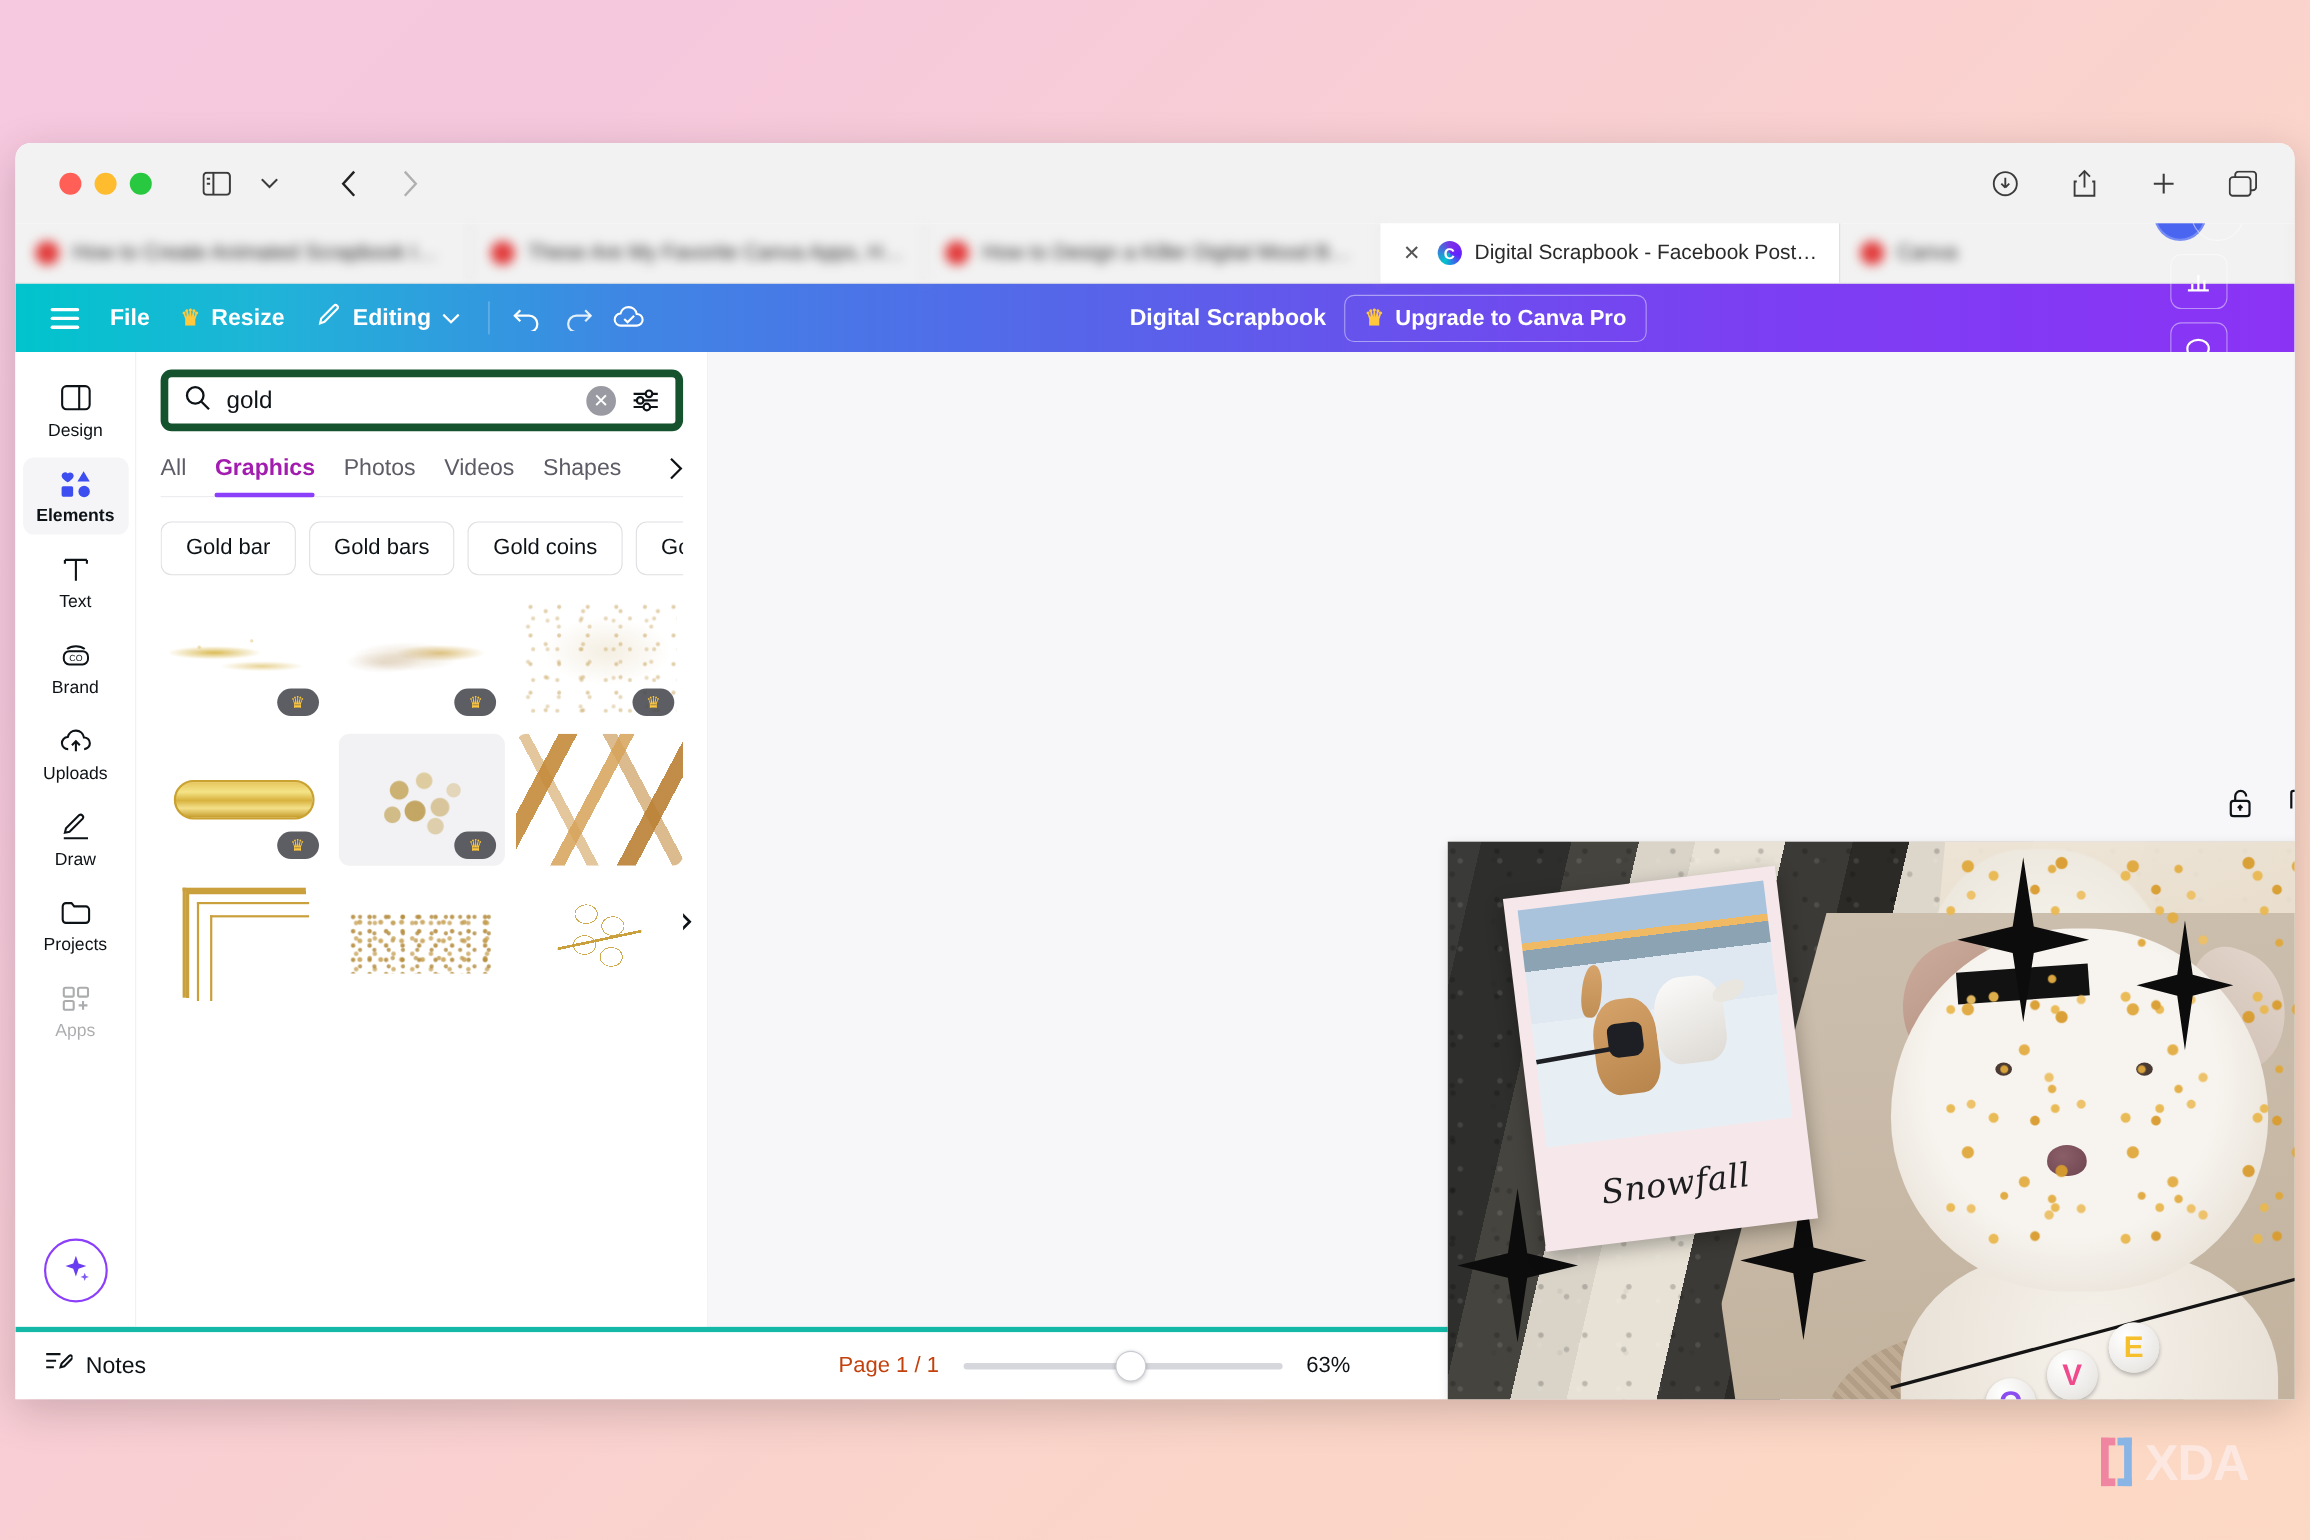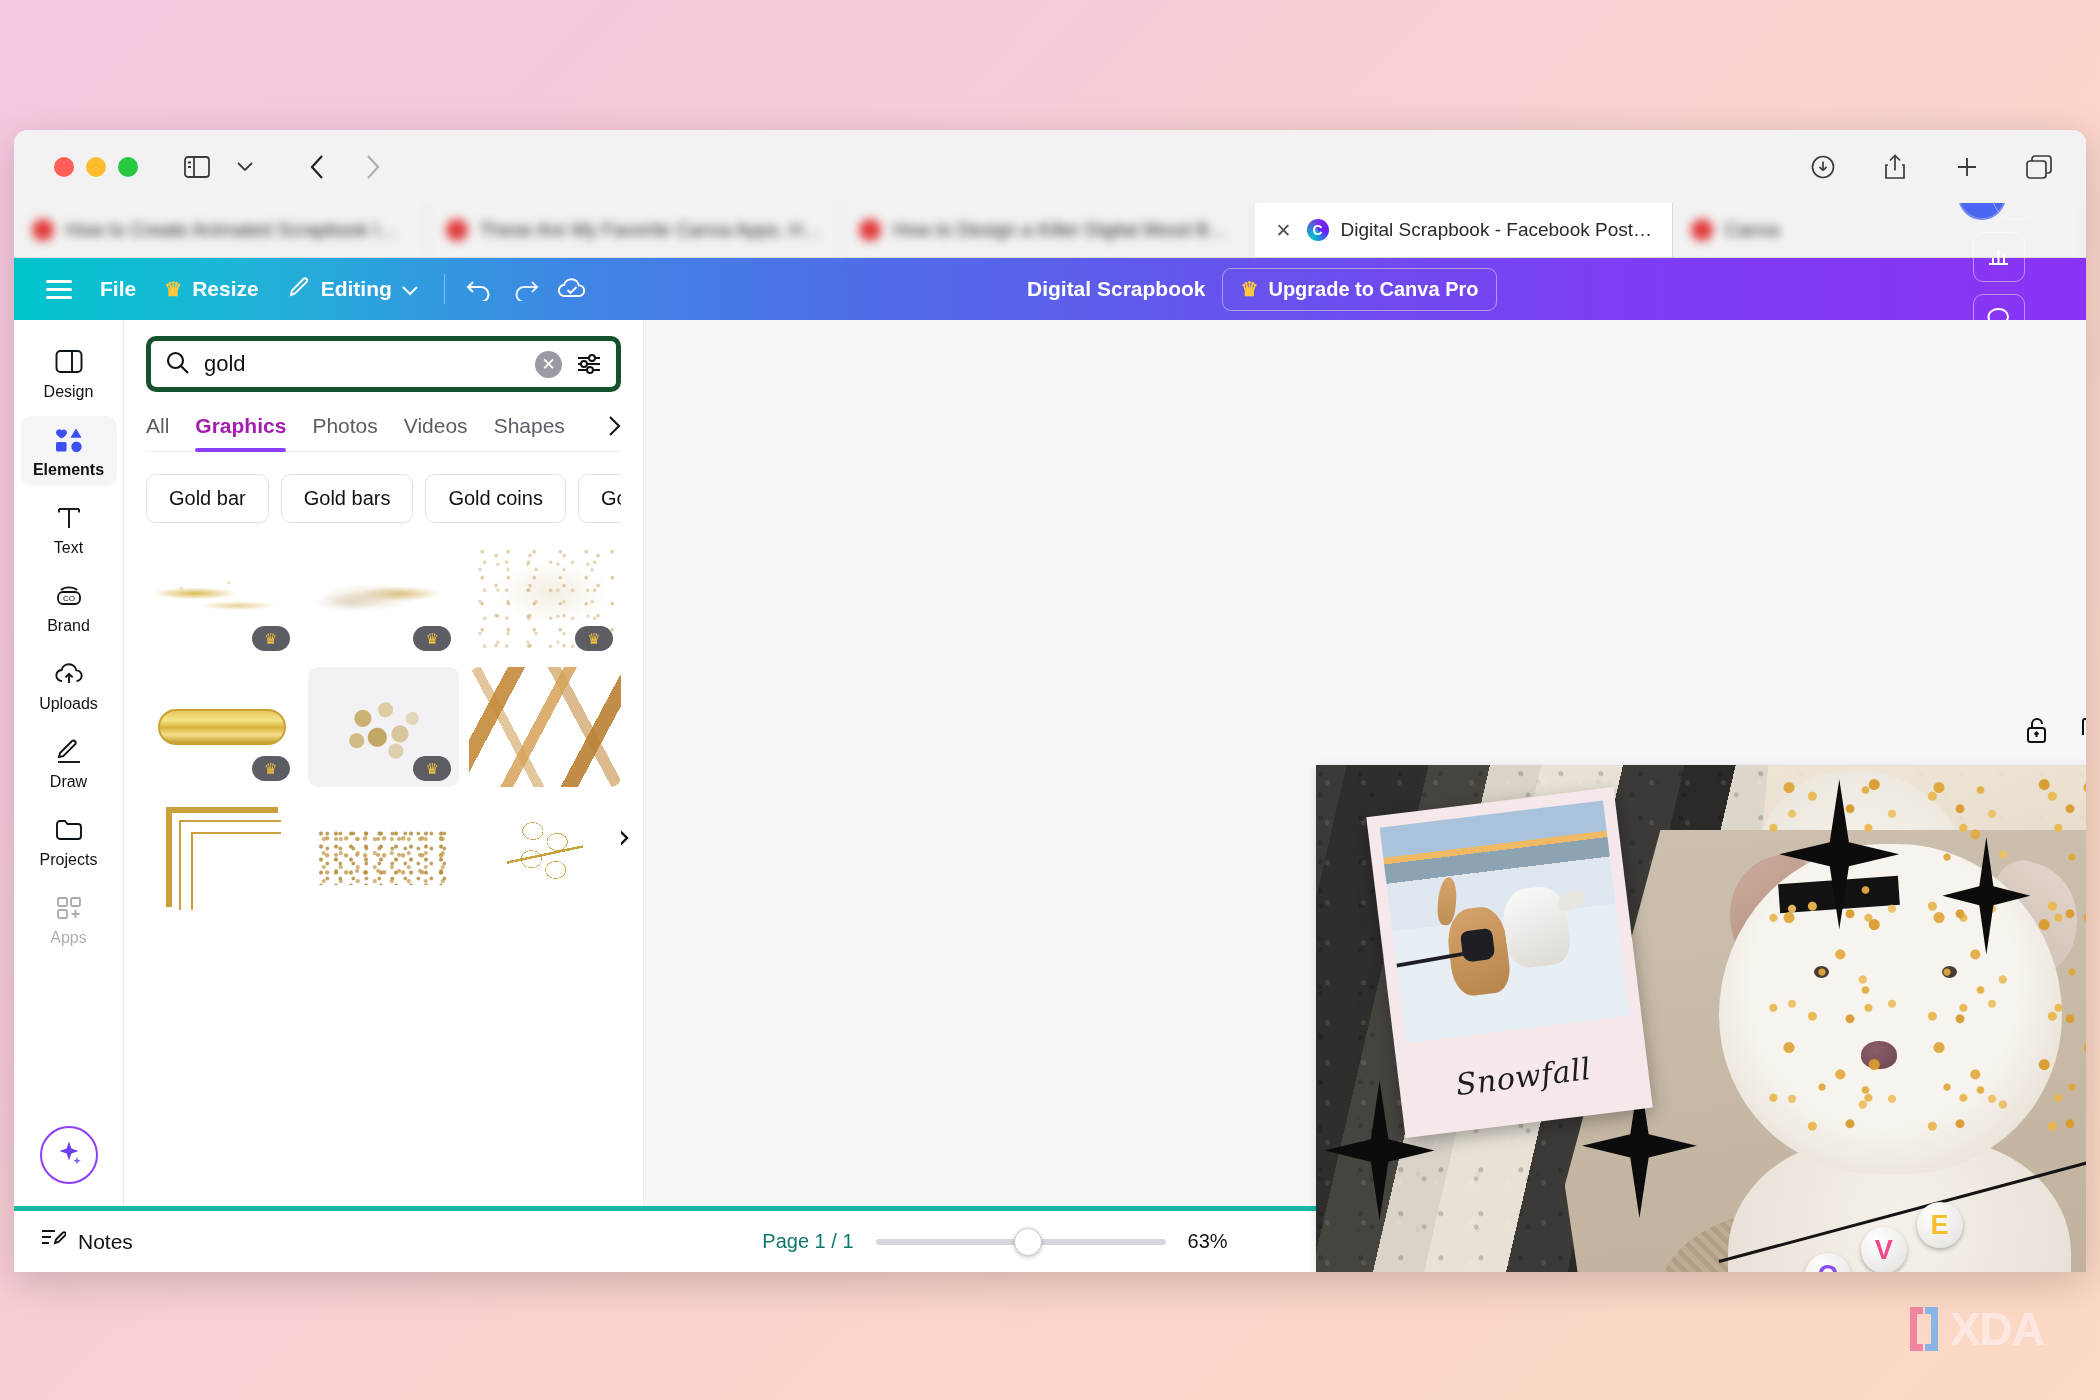--- a/index.html
+++ b/index.html
@@ -188,21 +188,21 @@
   }
 
   
   #panel {
     width: 520px; flex: 0 0 520px;
     background: #fff; border-right: 1px solid #ececf0;
     padding: 16px 22px 0; position: relative; overflow: hidden;
   }
   #search-row {
     display: flex; align-items: center; gap: 14px;
-    height: 56px; border: 5px solid #14532d; border-radius: 10px;
+    height: 56px; border: 7px solid #14532d; border-radius: 10px;
     padding: 0 14px; margin-bottom: 22px;
   }
   #search-input-text { flex: 1; font-size: 22px; color: #0d1216; }
   #search-clear {
     width: 27px; height: 27px; border-radius: 50%;
     background: #9a9aa2; color:#fff;
     display:flex; align-items:center; justify-content:center;
     font-size: 17px; line-height: 1;
   }
   #filter-icon { color:#0d1216; display:flex; }
@@ -532,21 +532,21 @@
   }
 
   
   #bottom-bar {
     height: 66px; flex: 0 0 66px;
     background: #fff; border-top: 5px solid #14b8a6;
     display: flex; align-items: center; padding: 0 26px; gap: 18px;
   }
   #notes-btn { display: flex; align-items: center; gap: 12px; font-size: 21px; color: #0d1216; }
   #bb-center { margin-left: auto; display: flex; align-items: center; gap: 22px; }
-  #page-indicator { font-size: 20px; color:#0f766e; white-space: nowrap; }
+  #page-indicator { font-size: 20px; color:#c2410c; white-space: nowrap; }
   #zoom-slider { width: 290px; height: 6px; background:#d5d7dd; border-radius:3px; position: relative; }
   #zoom-thumb {
     position: absolute; left: 138px; top: -11px;
     width: 28px; height: 28px; border-radius: 50%;
     background: #fff; border: 1px solid #c9ccd3;
     box-shadow: 0 1px 4px rgba(0,0,0,.25);
   }
   #zoom-value { font-size: 20px; color: #0d1216; min-width: 56px; }
   #bb-right { margin-left: auto; display:flex; align-items:center; gap: 26px; color:#0d1216; }
 

